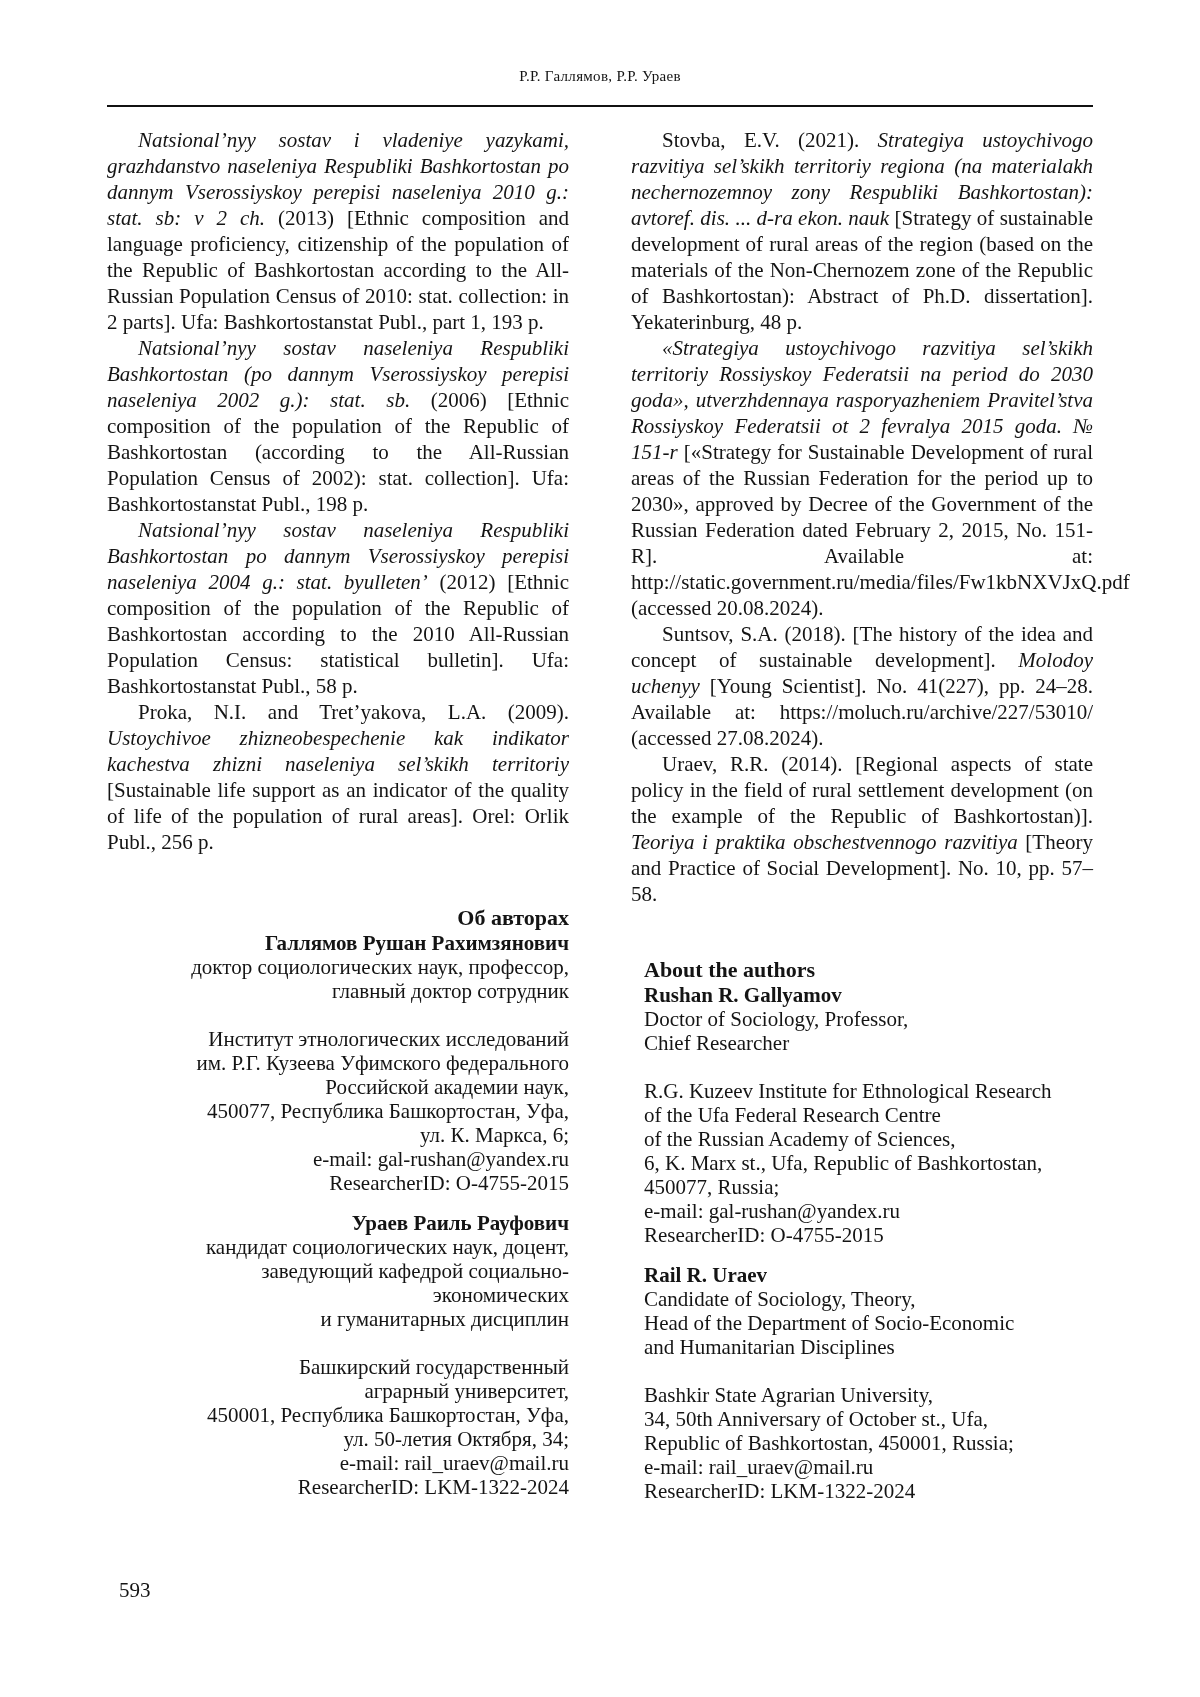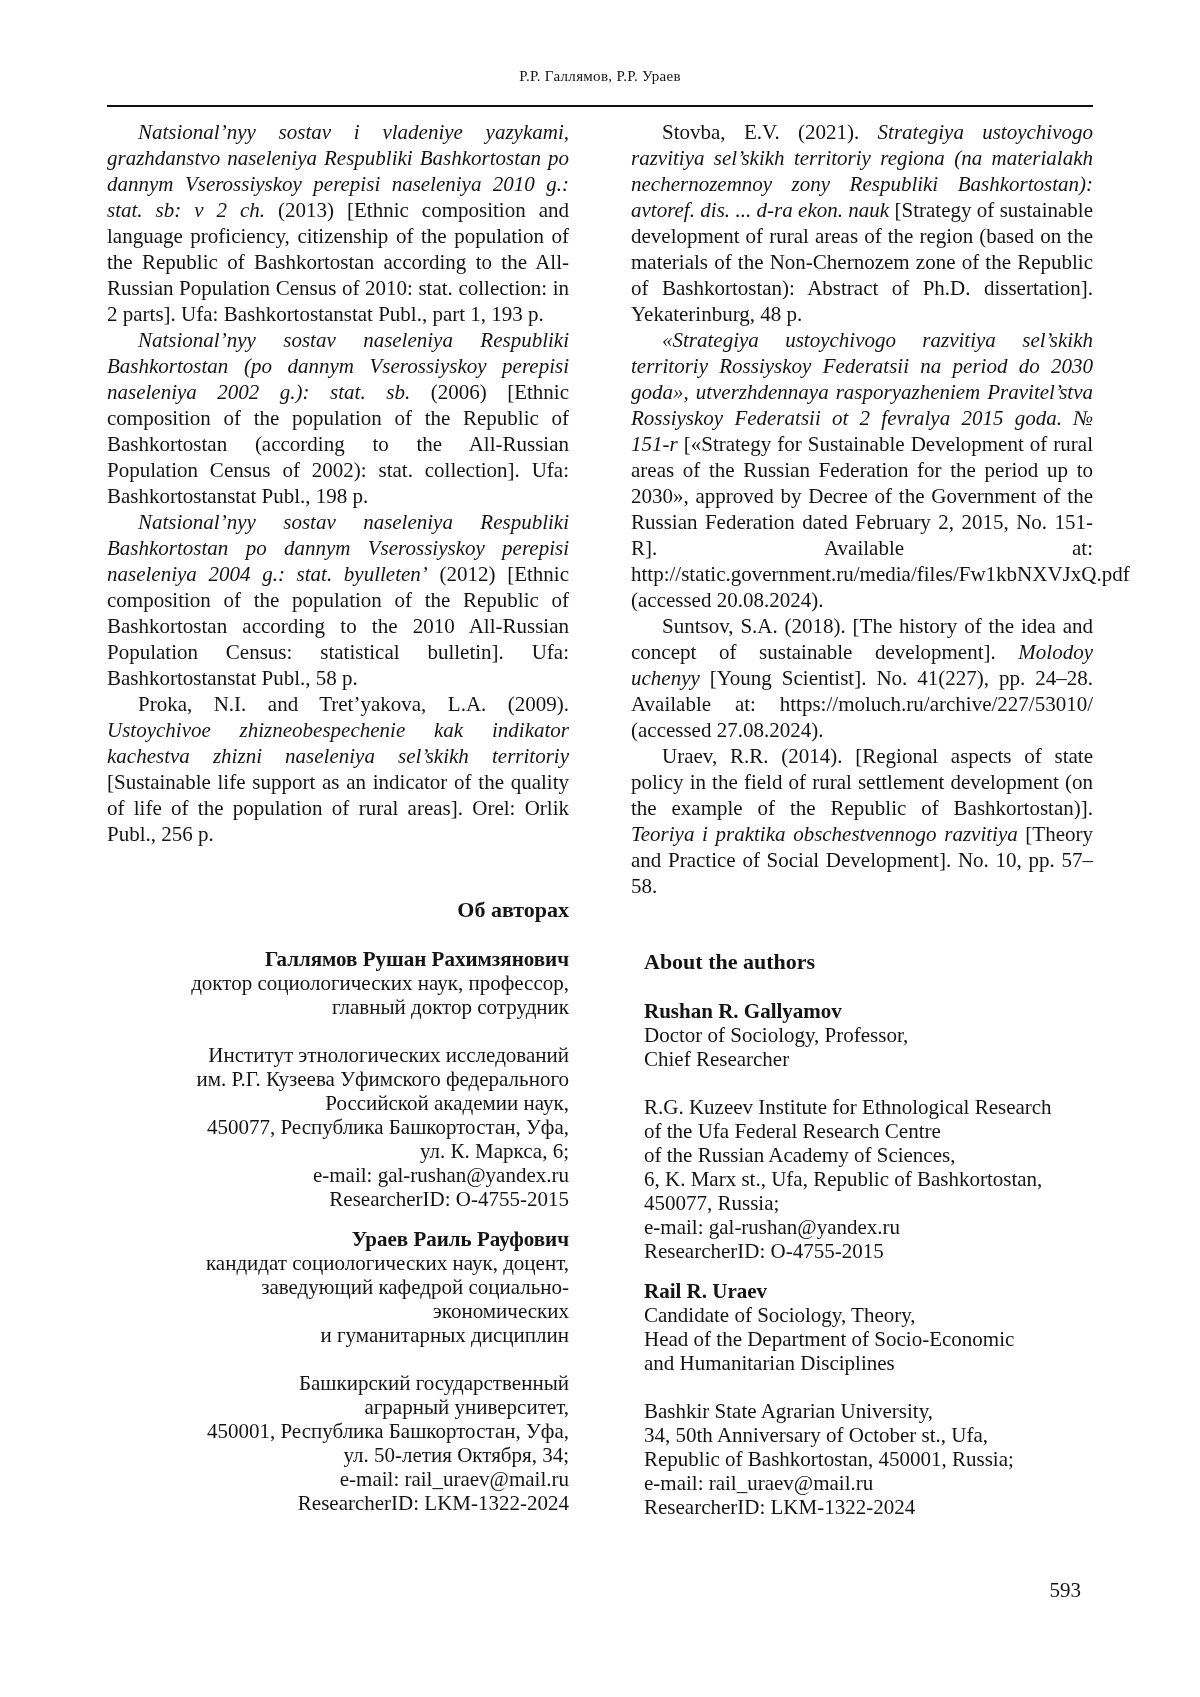--- a/index.html
+++ b/index.html
@@ -19,46 +19,46 @@
     letter-spacing: 0.3px;
   }
   .header-rule {
     position: absolute;
     top: 105px; left: 107px; width: 986px;
     height: 2px;
     background: #111111;
   }
   .columns {
     position: absolute;
-    top: 119px; left: 107px; width: 986px;
+    top: 127px; left: 107px; width: 986px;
     display: flex;
     justify-content: space-between;
   }
   .col { width: 462px; }
   .refs p {
     margin: 0;
     font-size: 21px;
     line-height: 26px;
     text-align: justify;
     text-indent: 31px;
     hyphens: auto;
   }
   .refs .it { font-style: italic; }
   .about { margin-top: 50px; font-size: 21px; line-height: 24px; }
   .about-left  { padding-left: 31px; text-align: right; }
   .about-right { padding-left: 13px; }
   .about-heading { font-weight: bold; font-size: 22px; line-height: 26px; }
-  .author { margin-top: 24px; }
+  .author { }
   .author + .author { margin-top: 16px; }
   .author-name { font-weight: bold; }
   .affil { margin-top: 24px; }
   .page-number {
     position: absolute;
-    top: 1578px; left: 95px; width: 986px;
-    text-align: right;
+    top: 1578px; left: 119px; width: 986px;
+    text-align: left;
     font-size: 21px;
   }
 </style>
 </head>
 <body>
 
 <div>
 
   <div class="running-head">Р.Р. Галлямов, Р.Р. Ураев</div>
 

